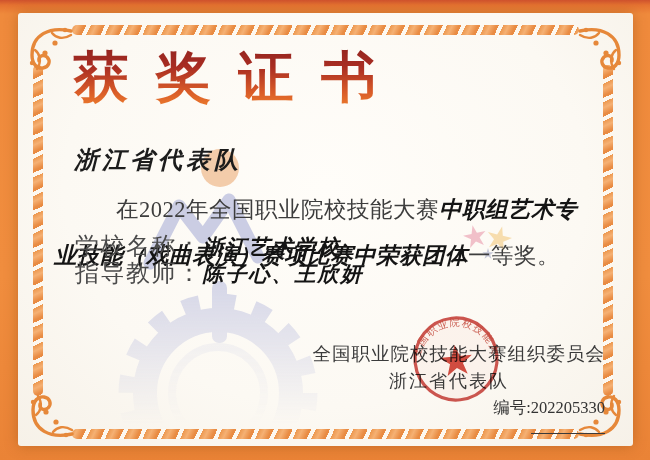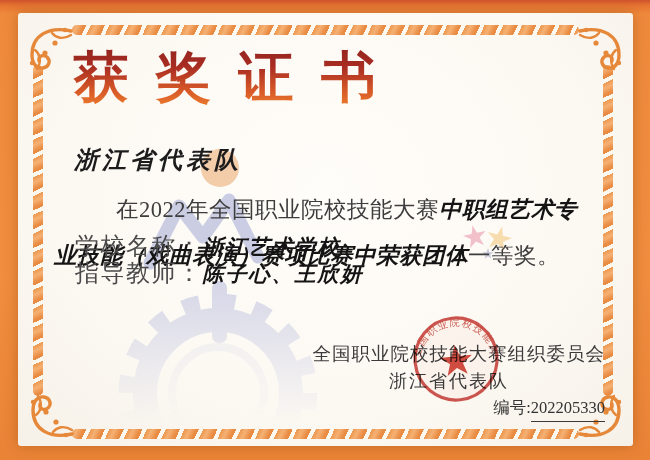--- a/index.html
+++ b/index.html
@@ -48,21 +48,21 @@
   .fields{position:absolute;left:57px;top:217px;}
   .field-row{height:26.5px;white-space:nowrap;}
   .field-label{font-size:24px;color:#4a4a4a;letter-spacing:1.5px;}
   .field-value{font-size:21px;font-weight:700;font-style:italic;color:#141414;
       letter-spacing:2px;font-family:"Liberation Serif",cursive,serif;}
   
   .issuer-block{position:absolute;right:28px;top:327px;text-align:right;color:#3b3b3b;}
   .issuer-line{font-size:18.5px;letter-spacing:1px;line-height:28px;}
   .date-line{font-size:18px;letter-spacing:2px;line-height:27px;padding-right:96px;}
   .serial-line{font-size:16.5px;line-height:26px;color:#333;}
-  .serial-number{border-bottom:1.5px solid #3a3a3a;padding-bottom:4px;}
+  .serial-number{border-bottom:1.5px solid #3a3a3a;padding-bottom:16px;}
   
   .seal{position:absolute;left:388px;top:296px;width:100px;height:100px;
         mix-blend-mode:multiply;opacity:.9;transform:rotate(-6deg);}
 </style>
 </head>
 <body>
 
 <div class="stage">
   <div class="frame"></div>
 

